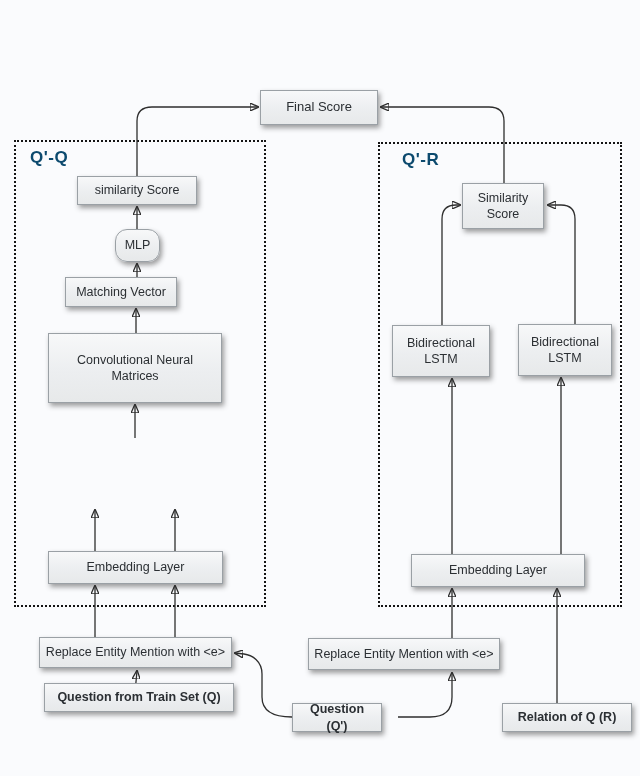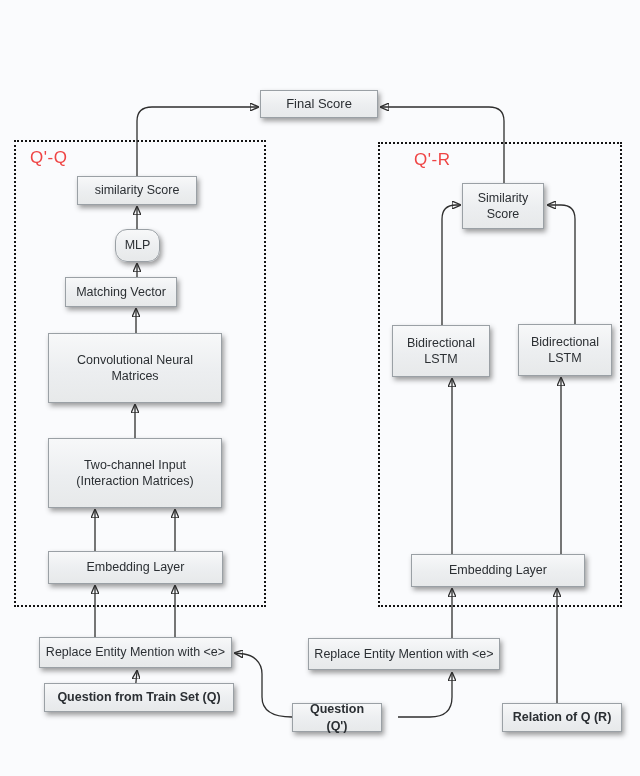--- a/index.html
+++ b/index.html
@@ -19,36 +19,36 @@
     font-size:12.5px;line-height:1.3;padding:2px 5px;
     z-index:3;
   }
   .node.bold{font-weight:700;}
   .group{
     position:absolute;box-sizing:border-box;
     border:2px dotted #141414;
     z-index:1;
   }
   .group-label{
-    position:absolute;font-weight:400;font-size:17px;letter-spacing:.5px;
-    color:#ef4444;z-index:2;
+    position:absolute;font-weight:700;font-size:17px;letter-spacing:.5px;
+    color:#0c4a6e;z-index:2;
   }
   svg.wires{position:absolute;inset:0;z-index:2;pointer-events:none;}
   svg.wires path{fill:none;stroke:#2e2e2e;stroke-width:1.3;}
 </style>
 </head>
 <body>
 
 <div class="stage">
 
   <div class="group" style="left:14px;top:140px;width:252px;height:467px;"></div>
   <div class="group-label" style="left:30px;top:148px;">Q'-Q</div>
 
   <div class="group" style="left:378px;top:142px;width:244px;height:465px;"></div>
-  <div class="group-label" style="left:414px;top:150px;">Q'-R</div>
+  <div class="group-label" style="left:402px;top:150px;">Q'-R</div>
 
   <svg class="wires" width="640" height="776" viewBox="0 0 640 776">
     <defs>
       <marker id="ah" markerWidth="9" markerHeight="8" refX="8" refY="4" orient="auto" markerUnits="userSpaceOnUse">
         <path d="M0,0 L9,4 L0,8 Z" fill="#0c0c0c" stroke="none"></path>
       </marker>
     </defs>
     <path d="M137,176 L137,121 Q137,107 152,107 L258,107" marker-end="url(#ah)"></path>
     <path d="M504,183 L504,121 Q504,107 489,107 L381,107" marker-end="url(#ah)"></path>
     <path d="M137,229 L137,207" marker-end="url(#ah)"></path>
@@ -63,45 +63,44 @@
     <path d="M292,717 C272,717 262,711 262,697 L262,674 C262,661 252,655 244,654 L235,653" marker-end="url(#ah)"></path>
     <path d="M398,717 L430,717 Q452,717 452,697 L452,673" marker-end="url(#ah)"></path>
     <path d="M452,638 L452,589" marker-end="url(#ah)"></path>
     <path d="M557,703 L557,589" marker-end="url(#ah)"></path>
     <path d="M452,554 L452,379" marker-end="url(#ah)"></path>
     <path d="M561,554 L561,378" marker-end="url(#ah)"></path>
     <path d="M442,325 L442,219 Q442,205 456,205 L460,205" marker-end="url(#ah)"></path>
     <path d="M575,324 L575,219 Q575,205 561,205 L548,205" marker-end="url(#ah)"></path>
   </svg>
 
-  <div class="node" style="left:260px;top:90px;width:118px;height:28px;font-size:13px;">Final Score</div>
+  <div class="node" style="left:260px;top:90px;width:118px;height:35px;font-size:13px;">Final Score</div>
 
   <div class="node" style="left:77px;top:176px;width:120px;height:29px;">similarity Score</div>
 
   <div class="node" style="left:115px;top:229px;width:45px;height:33px;border-radius:12px;">MLP</div>
 
   <div class="node" style="left:65px;top:277px;width:112px;height:30px;">Matching Vector</div>
 
   <div class="node" style="left:48px;top:333px;width:174px;height:70px;">Convolutional Neural Matrices</div>
 
-  <div class="node" style="left:48px;top:438px;width:174px;height:70px;">Two-channel Input (Interaction Matrices)</div>
 
   <div class="node" style="left:48px;top:551px;width:175px;height:33px;">Embedding Layer</div>
 
   <div class="node" style="left:39px;top:637px;width:193px;height:31px;">Replace Entity Mention with &lt;e&gt;</div>
 
   <div class="node bold" style="left:44px;top:683px;width:190px;height:29px;">Question from Train Set (Q)</div>
 
   <div class="node" style="left:462px;top:183px;width:82px;height:46px;">Similarity Score</div>
 
   <div class="node" style="left:392px;top:325px;width:98px;height:52px;">Bidirectional LSTM</div>
 
   <div class="node" style="left:518px;top:324px;width:94px;height:52px;">Bidirectional LSTM</div>
 
   <div class="node" style="left:411px;top:554px;width:174px;height:33px;">Embedding Layer</div>
 
   <div class="node" style="left:308px;top:638px;width:192px;height:32px;">Replace Entity Mention with &lt;e&gt;</div>
 
   <div class="node bold" style="left:292px;top:703px;width:90px;height:29px;">Question (Q')</div>
 
-  <div class="node bold" style="left:502px;top:703px;width:120px;height:29px;">Relation of Q (R)</div>
+  <div class="node bold" style="left:502px;top:703px;width:130px;height:29px;">Relation of Q (R)</div>
 
 </div>
 
 </body></html>

